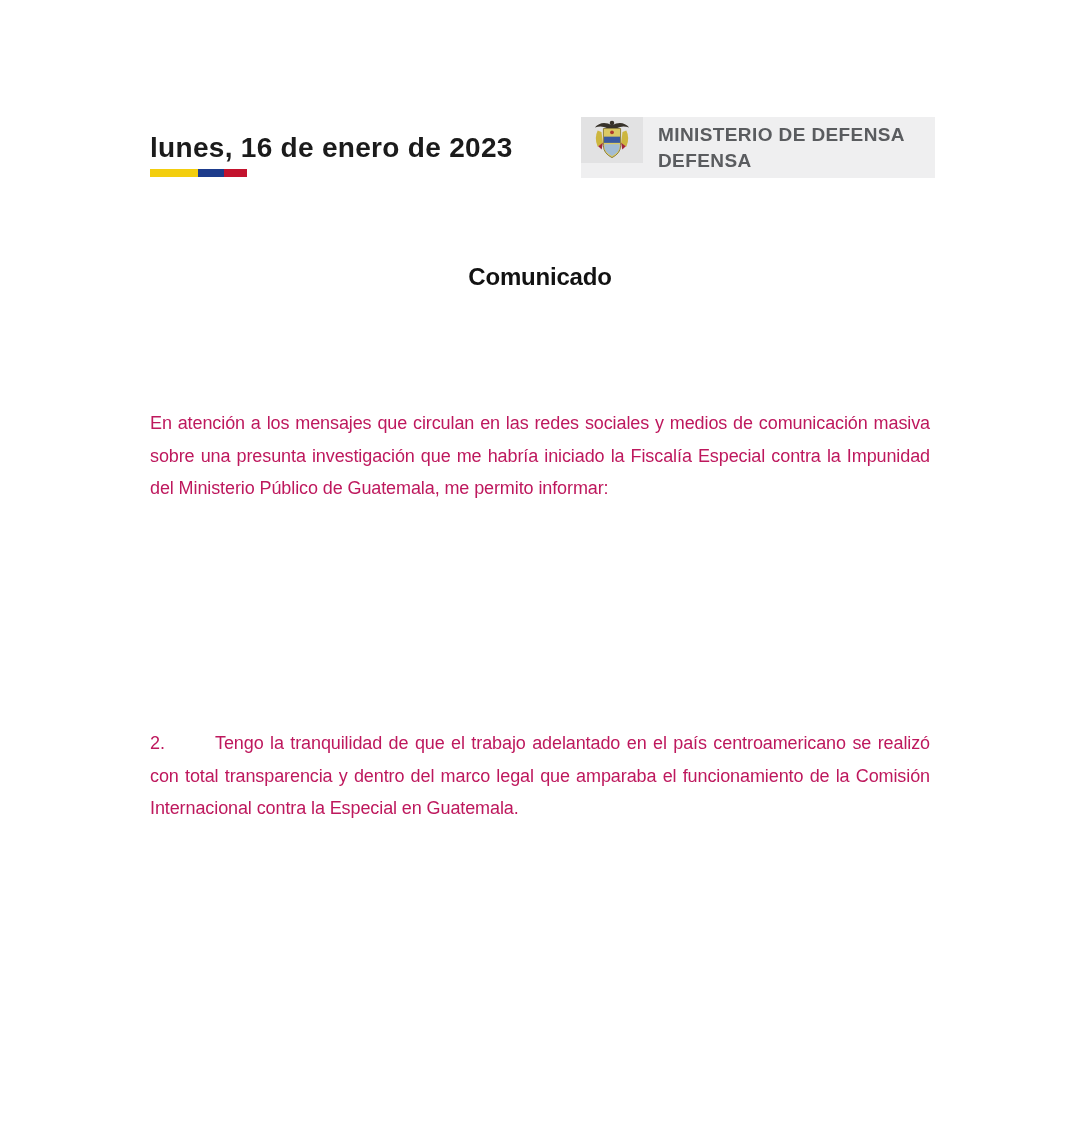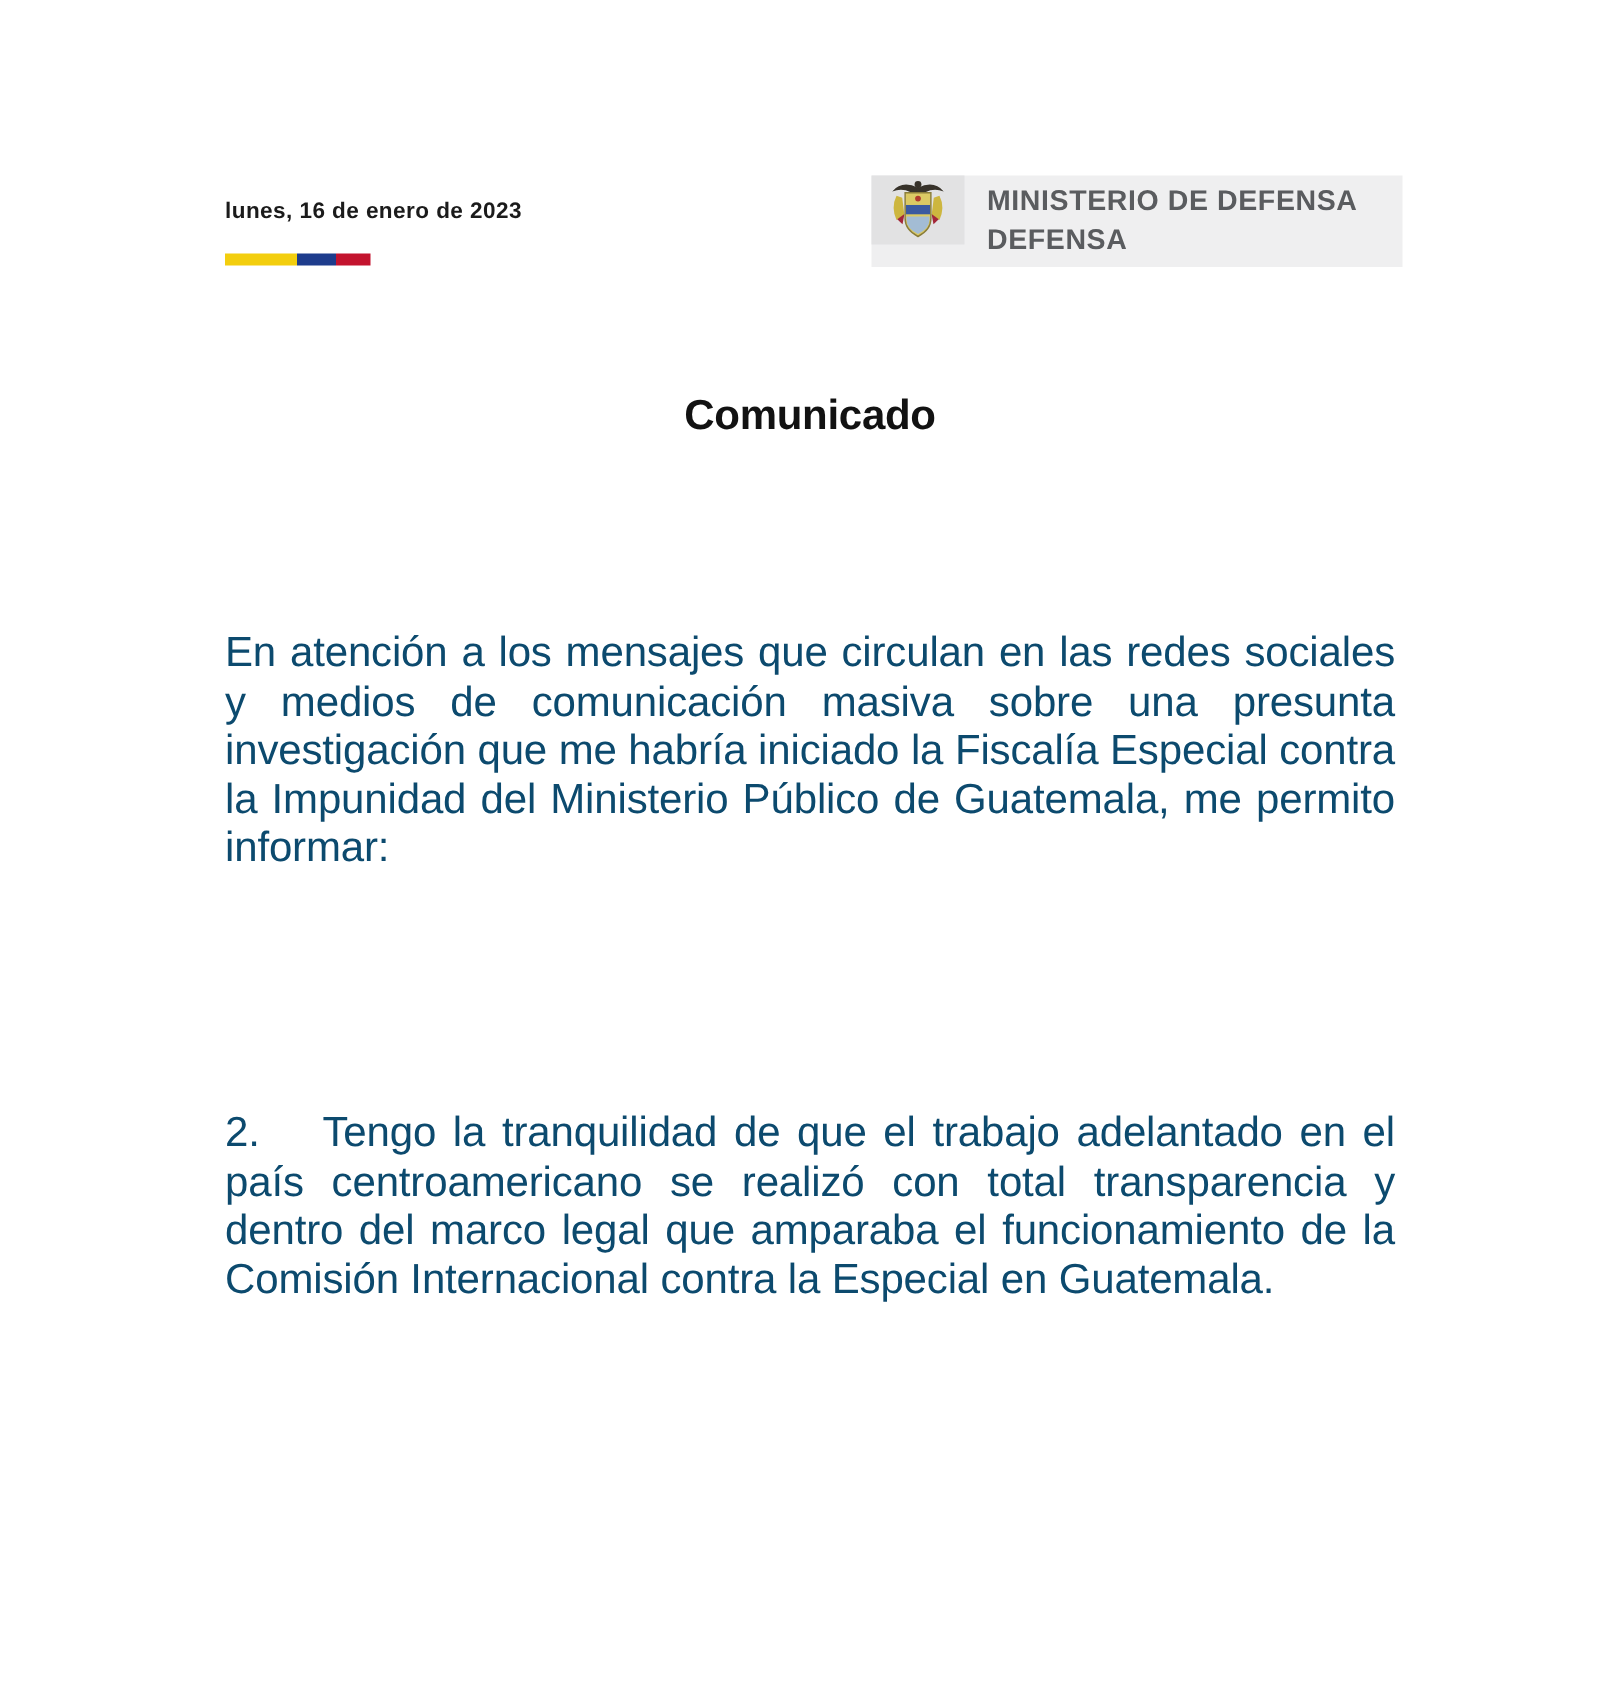--- a/index.html
+++ b/index.html
@@ -16,21 +16,21 @@
     position: absolute;
     inset: 0;
     background: #ffffff;
   }
 
   
   .date {
     position: absolute;
     left: 150px;
     top: 132px;
-    font-size: 15px;
+    font-size: 28px;
     font-weight: 700;
     letter-spacing: 0.3px;
     color: #1b1b1b;
     white-space: nowrap;
   }
   .flagbar {
     position: absolute;
     left: 150px;
     top: 169px;
     width: 97px;
@@ -70,37 +70,36 @@
   }
 
   
   .title-block {
     position: absolute;
     left: 0;
     top: 258px;
     width: 1080px;
     text-align: center;
     font-weight: 700;
-    font-size: 28px;
+    font-size: 24px;
     line-height: 37.5px;
     color: #121212;
     letter-spacing: -0.2px;
   }
 
   
   .para {
     position: absolute;
     left: 150px;
     width: 780px;
-    font-size: 28px;
+    font-size: 18px;
     line-height: 32.5px;
     text-align: justify;
-    color: #0c4a6e;
+    color: #be185d;
     letter-spacing: -0.1px;
-    margin-top: 12px;
   }
   .para .num {
     display: inline-block;
     width: 65px;
   }
   .p-intro  { top: 407px; }
   .p-item1  { top: 601px; }
   .p-item2  { top: 727px; }
   .p-item3  { top: 917px; }
 </style>

